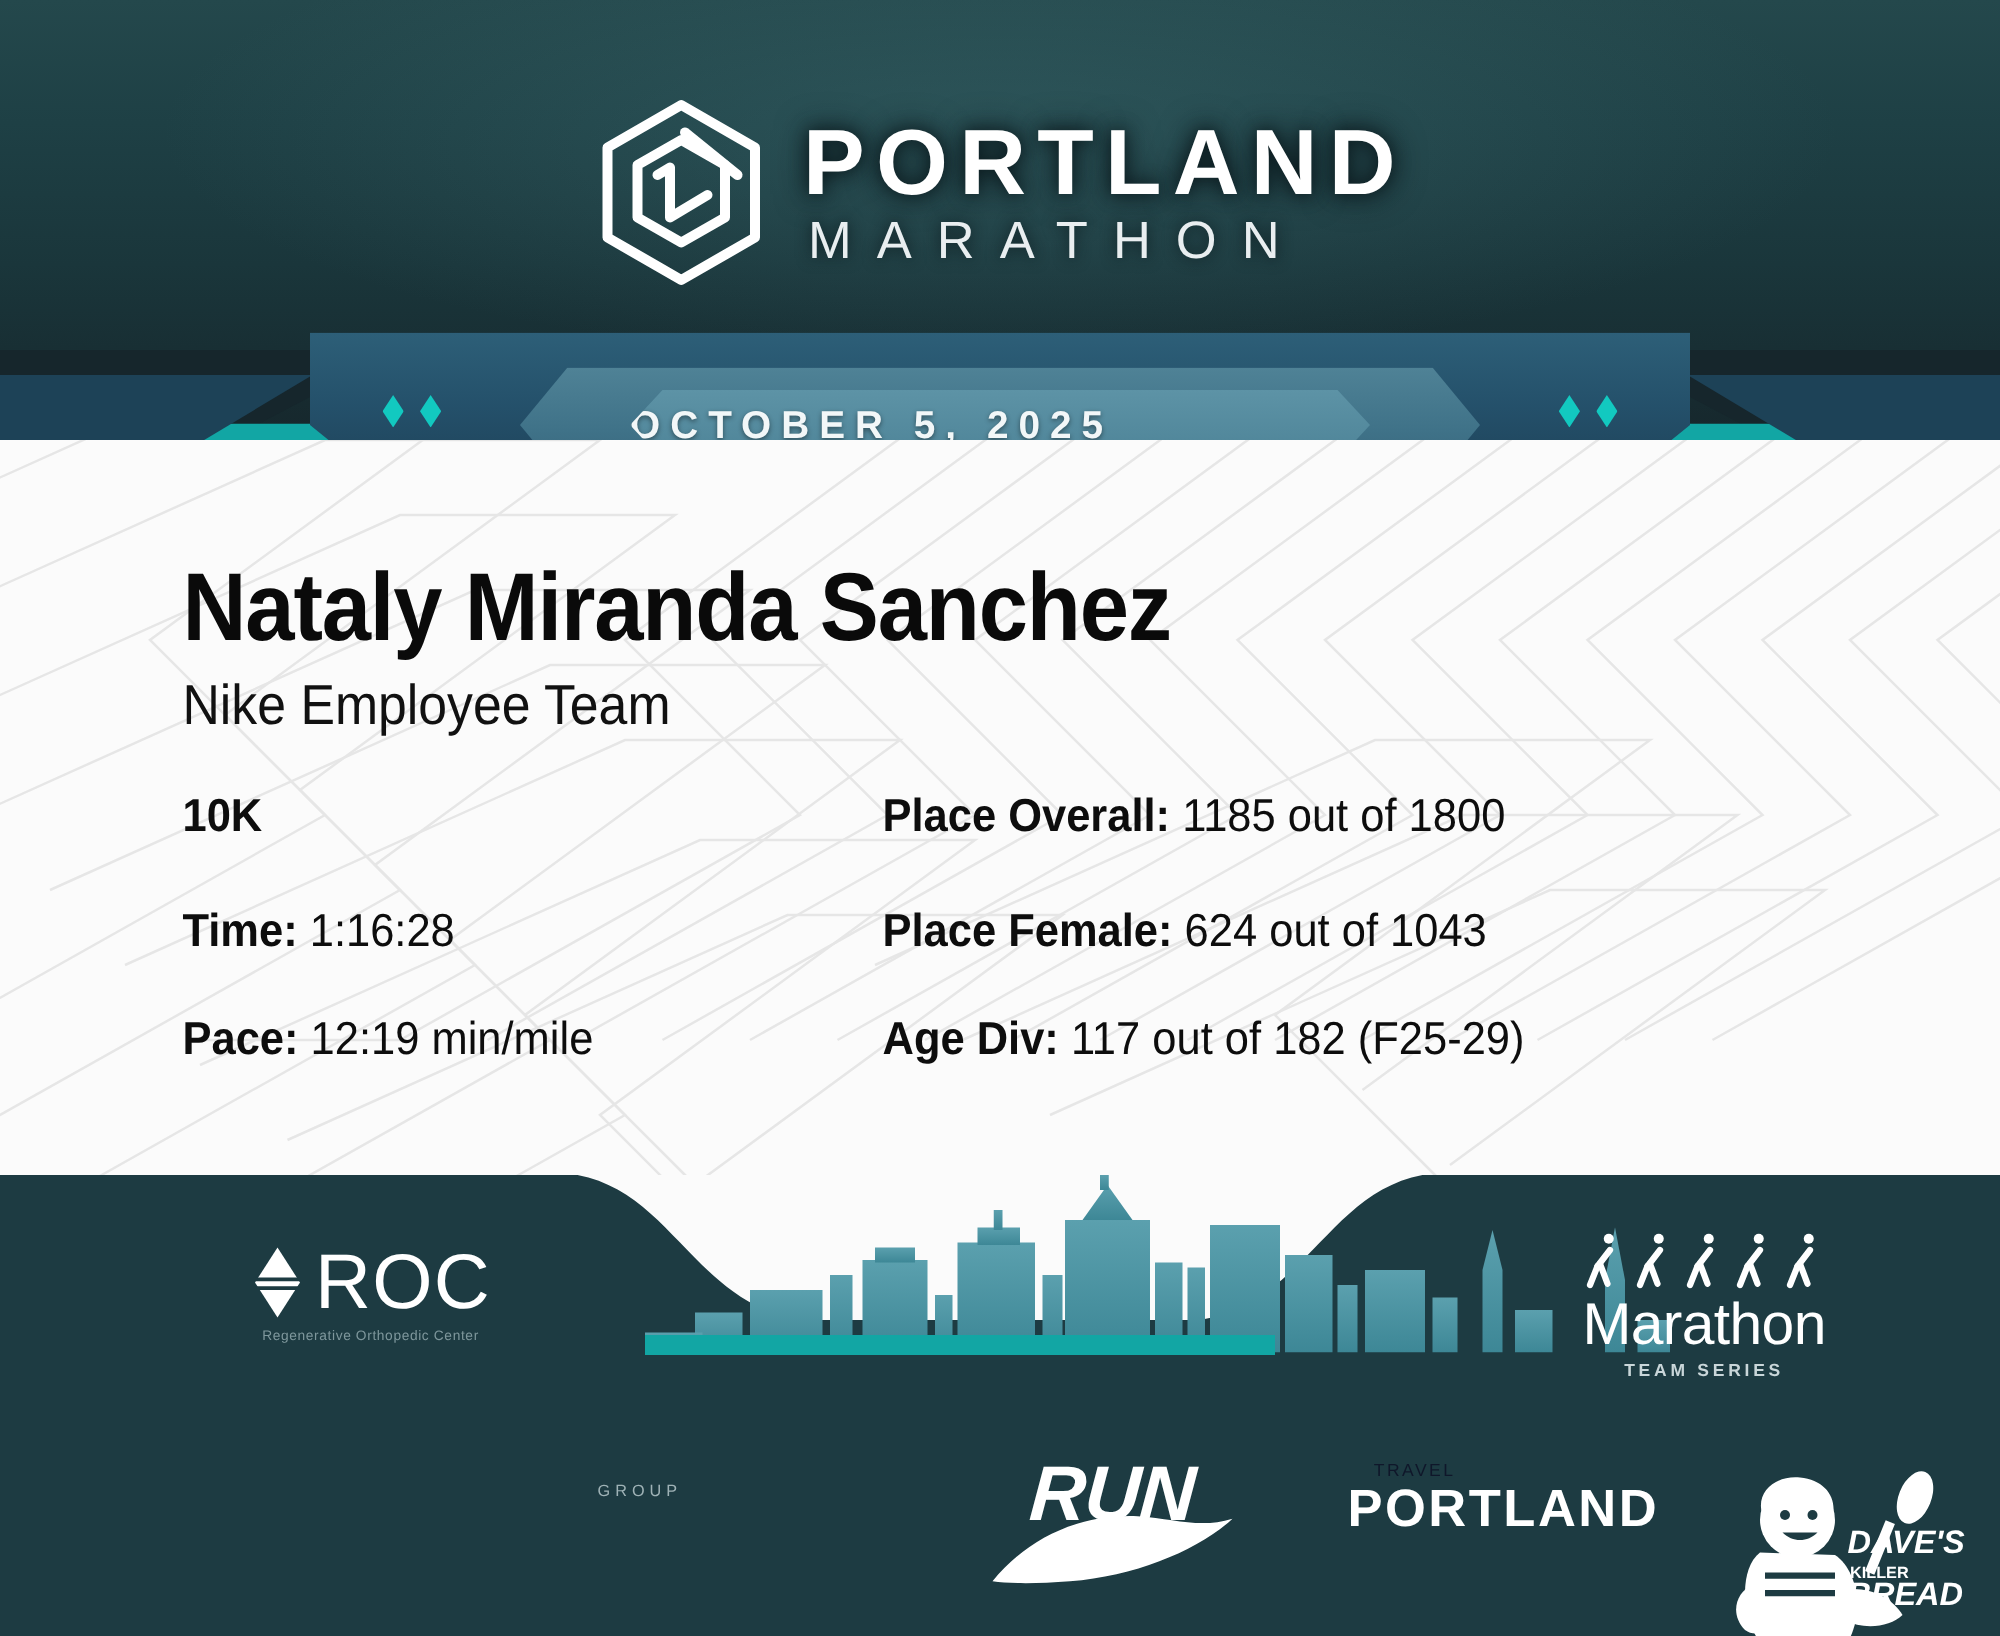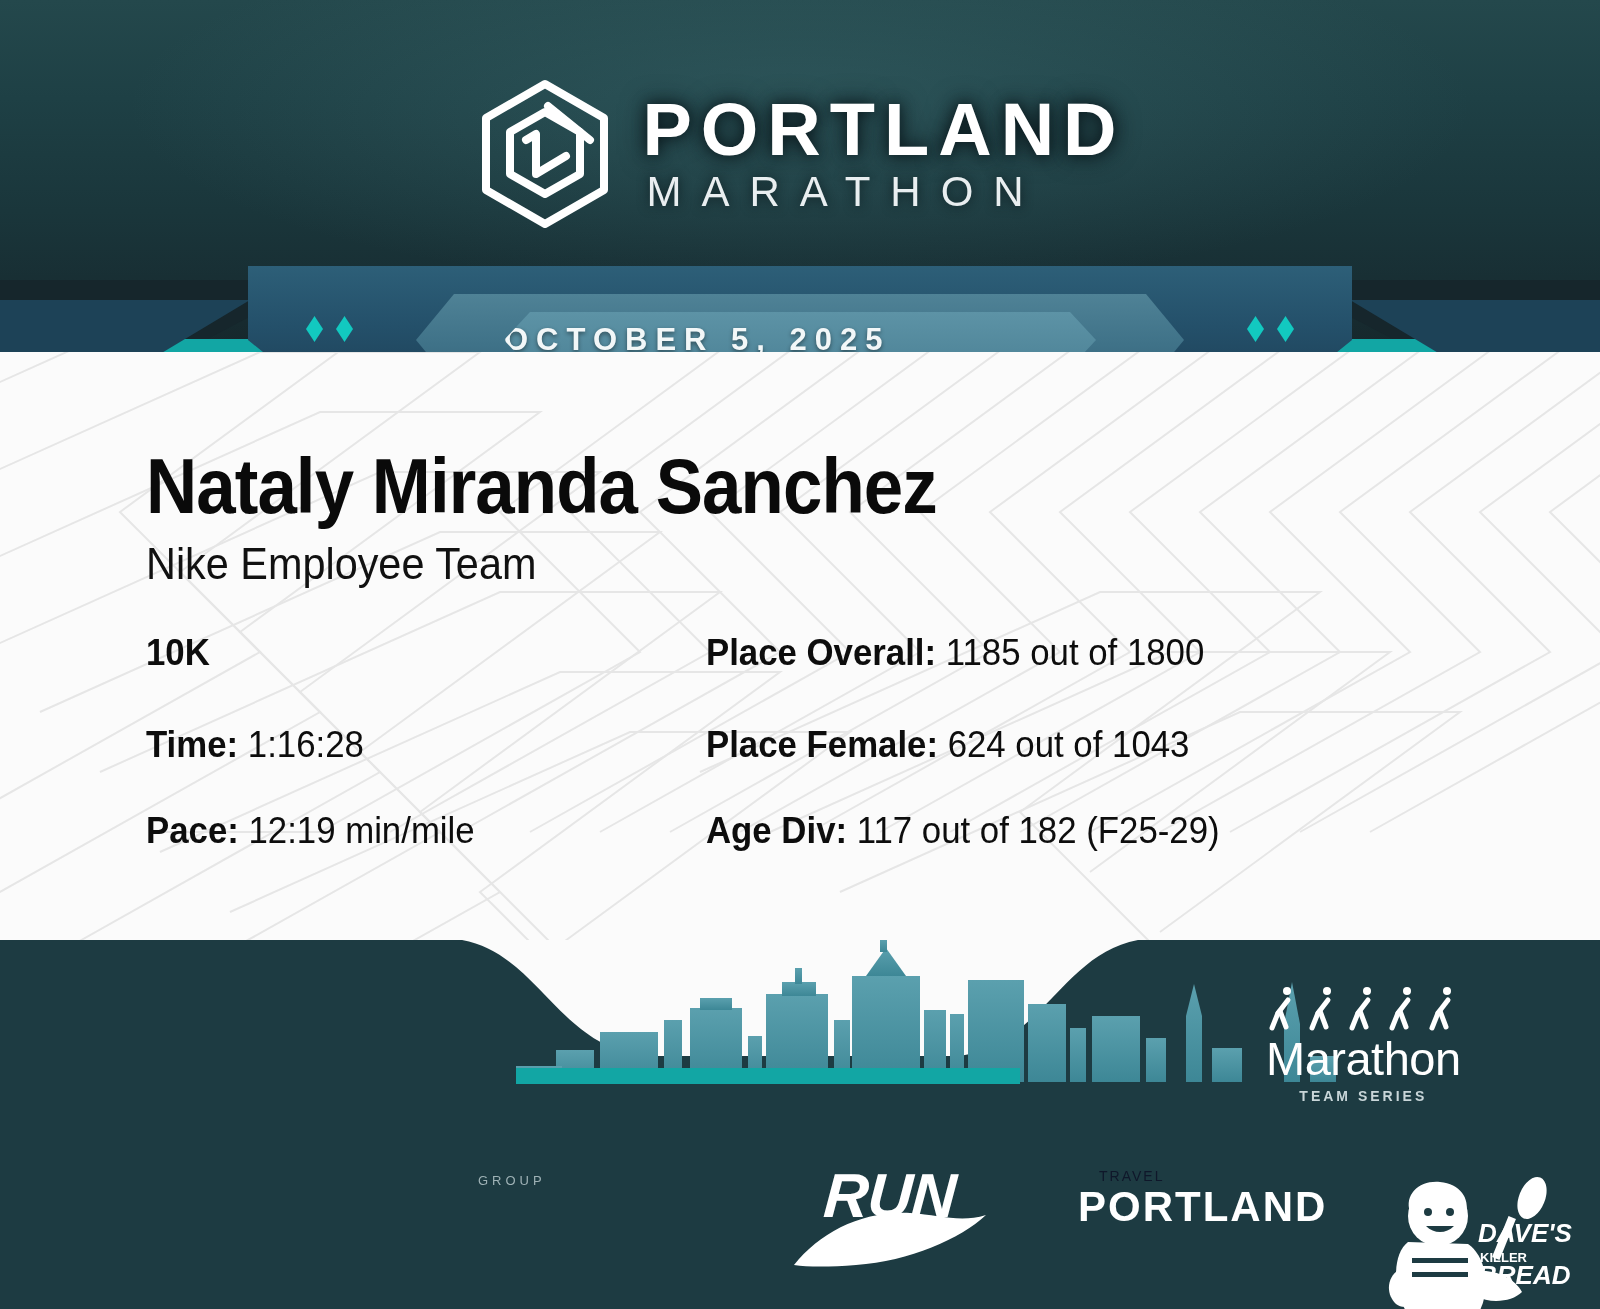--- a/index.html
+++ b/index.html
@@ -146,21 +146,21 @@
   .sapp-circle{
     width:84px;height:84px;border-radius:50%;
     border:3px solid #d8e2e4;display:flex;align-items:center;justify-content:center;
   }
   .sapp-txt{font-size:21px;font-weight:bold;color:#ffffff;letter-spacing:1px;
             margin-top:10px;transform:scaleX(.9);}
 
   
   .mrx{left:478px;top:1165px;}
   .mrx-txt{font-size:52px;color:#ffffff;font-weight:normal;letter-spacing:-1px;line-height:1;}
-  .mrx-sub{font-size:13px;color:#9fb2b6;letter-spacing:4px;margin-top:8px;}
+  .mrx-sub{font-size:13px;color:#9fb2b6;letter-spacing:4px;margin-top:20px;}
 
   
   .nrun{left:790px;top:1165px;}
   .nrun-txt{
     font-size:62px;font-weight:bold;color:#ffffff;font-style:italic;
     letter-spacing:-1px;line-height:1;transform:skewX(-4deg);
   }
   .swoosh{width:200px;height:62px;margin-top:-18px;}
 
   
@@ -316,20 +316,31 @@
         <path d="M1186 150 L1186 84 L1194 52 L1202 84 L1202 150 Z"></path>
         <rect x="1212" y="116" width="30" height="34"></rect>
         <path d="M1284 150 L1284 92 L1292 50 L1300 92 L1300 150 Z"></path>
         <rect x="1310" y="124" width="26" height="26"></rect>
         <rect x="516" y="134" width="46" height="16"></rect>
       </g>
     </svg>
     <div class="teal-base"></div>
   </div>
 
+  <div class="logo-slot roc">
+    <div class="roc-row">
+      <svg class="roc-mark" viewBox="0 0 44 60">
+        <path d="M22 2 L40 30 L22 58 L4 30 Z" fill="#ffffff"></path>
+        <rect x="4" y="26" width="36" height="3" fill="#1d3b42"></rect>
+        <rect x="4" y="33" width="36" height="3" fill="#1d3b42"></rect>
+      </svg>
+      <span class="roc-txt">ROC</span>
+    </div>
+    <span class="roc-sub">Regenerative Orthopedic Center</span>
+  </div>
 
   <div class="logo-slot mts">
     <div class="mts-figs">
       <svg width="34" height="46" viewBox="0 0 34 46">
           <g fill="none" stroke="#ffffff" stroke-width="5" stroke-linecap="round">
             <circle cx="21" cy="6" r="4" fill="#ffffff" stroke="none"></circle>
             <path d="M22 15 L12 28"></path>
             <path d="M12 28 L6 43"></path>
             <path d="M14 26 L20 42"></path>
           </g>

